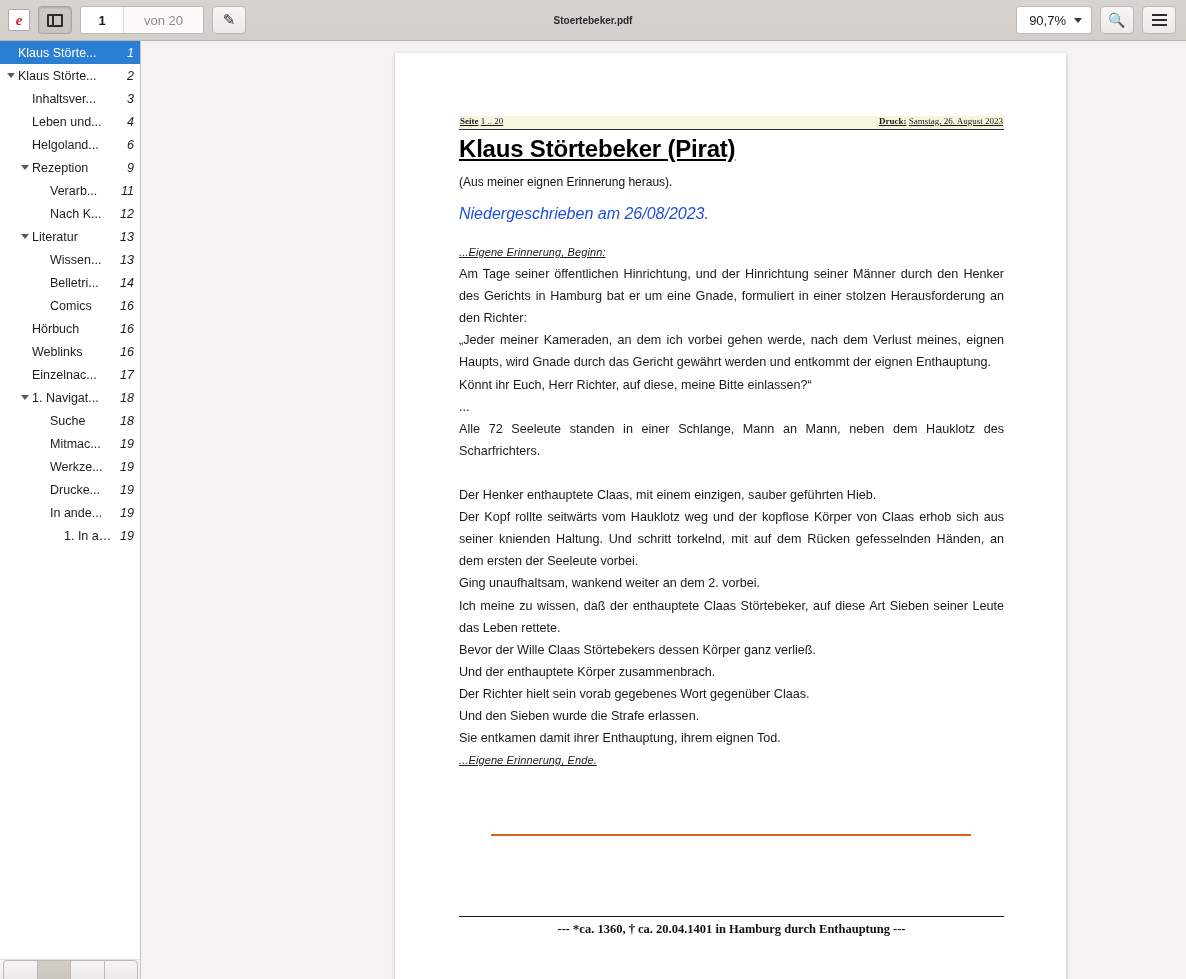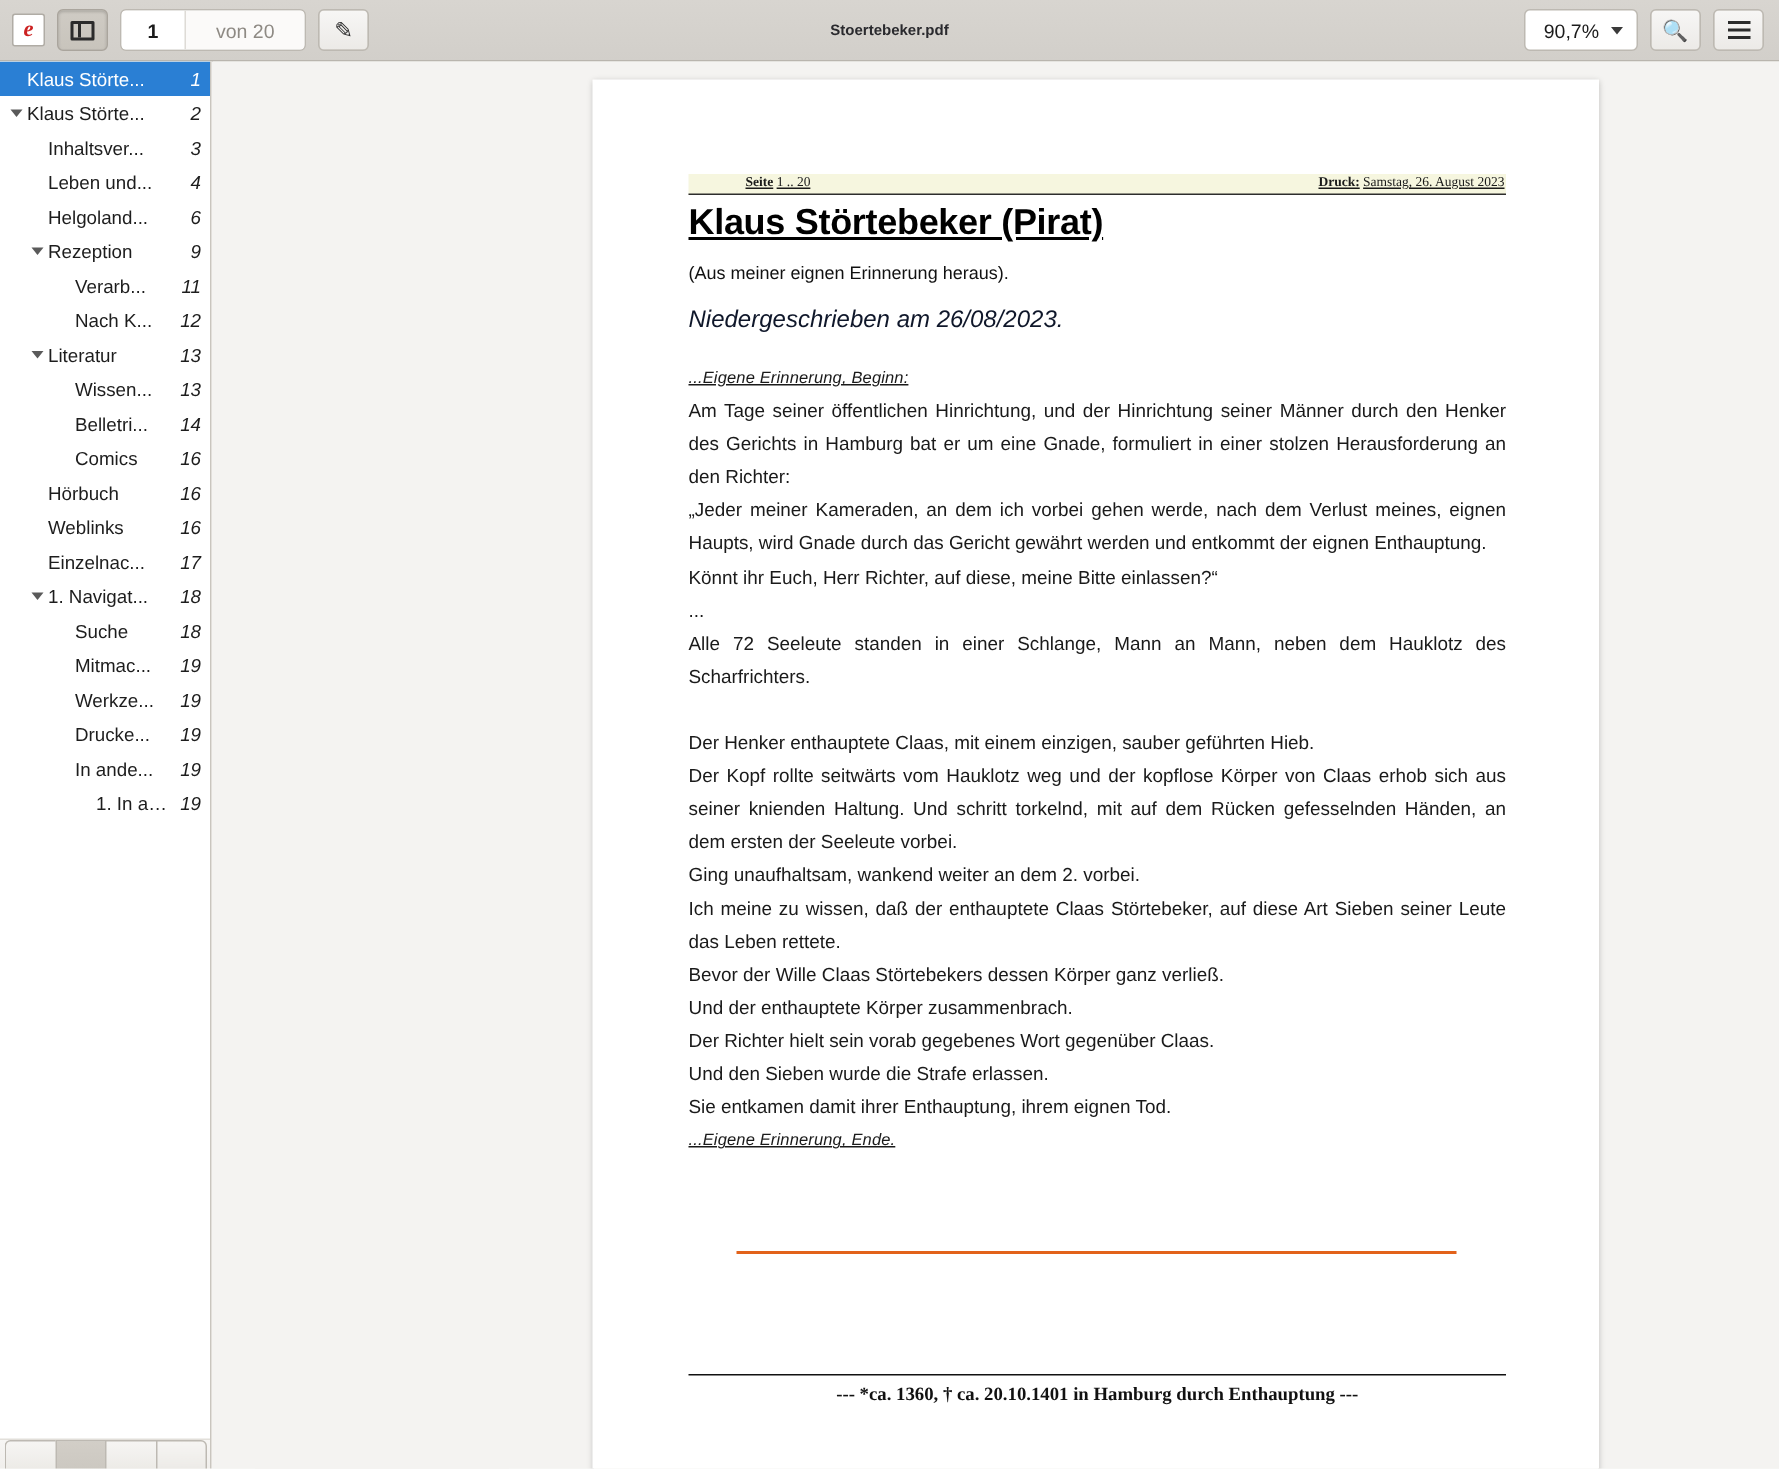--- a/index.html
+++ b/index.html
@@ -181,40 +181,40 @@
   .page-inner { position: relative; width: 100%; height: 100%; }
 
   
   #running-header {
     position: absolute; left: 64px; top: 63px; width: 545px;
     background: #f6f6df;
     height: 14px;
     border-bottom: 1px solid #2d2d2d;
     font-family: "Liberation Serif", serif;
     font-size: 9px; color: #1a1a1a;
-    display: flex; align-items: flex-start; justify-content: space-between; padding-left: 37px;
+    display: flex; align-items: flex-start; justify-content: space-between;
   }
   #running-header .rh-left { padding-left: 1px; }
   #running-header .rh-right { padding-right: 1px; }
   #running-header b { font-weight: bold; text-decoration: underline; }
   #running-header .und { text-decoration: underline; }
 
   #doc-h1 {
     position: absolute; left: 64px; top: 82px;
     font-size: 24px; font-weight: bold; color: #000;
     text-decoration: underline;
     letter-spacing: -0.2px;
   }
   #doc-sub1 {
     position: absolute; left: 64px; top: 122px;
     font-size: 12px; color: #111;
   }
   #doc-sub2 {
     position: absolute; left: 64px; top: 152px;
-    font-size: 16px; font-style: italic; color: #0f172a;
+    font-size: 16px; font-style: italic; color: #1d4ed8;
   }
 
   #body-block {
     position: absolute; left: 64px; top: 188px; width: 545px;
     font-size: 12.6px; color: #1a1a1a; line-height: 22.1px;
   }
   #body-block p { margin: 0; }
   #body-block p.just { text-align: justify; }
   #body-block p.mark {
     font-style: italic; font-size: 11px;
@@ -445,17 +445,17 @@
           <p class="">Bevor der Wille Claas Störtebekers dessen Körper ganz verließ.</p>
           <p class="">Und der enthauptete Körper zusammenbrach.</p>
           <p class="">Der Richter hielt sein vorab gegebenes Wort gegenüber Claas.</p>
           <p class="">Und den Sieben wurde die Strafe erlassen.</p>
           <p class="">Sie entkamen damit ihrer Enthauptung, ihrem eignen Tod.</p>
           <p class="mark">...Eigene Erinnerung, Ende.</p>
         </div>
 
       <div id="orange-rule"></div>
       <div id="black-rule"></div>
-      <div id="footer-line">--- *ca. 1360, † ca. 20.10.1401 in Hamburg durch Enthauptung ---</div>
+      <div id="footer-line">--- *ca. 1360, † ca. 20.04.1401 in Hamburg durch Enthauptung ---</div>
 
     </div>
   </div>
 </div>
 
 </body></html>

